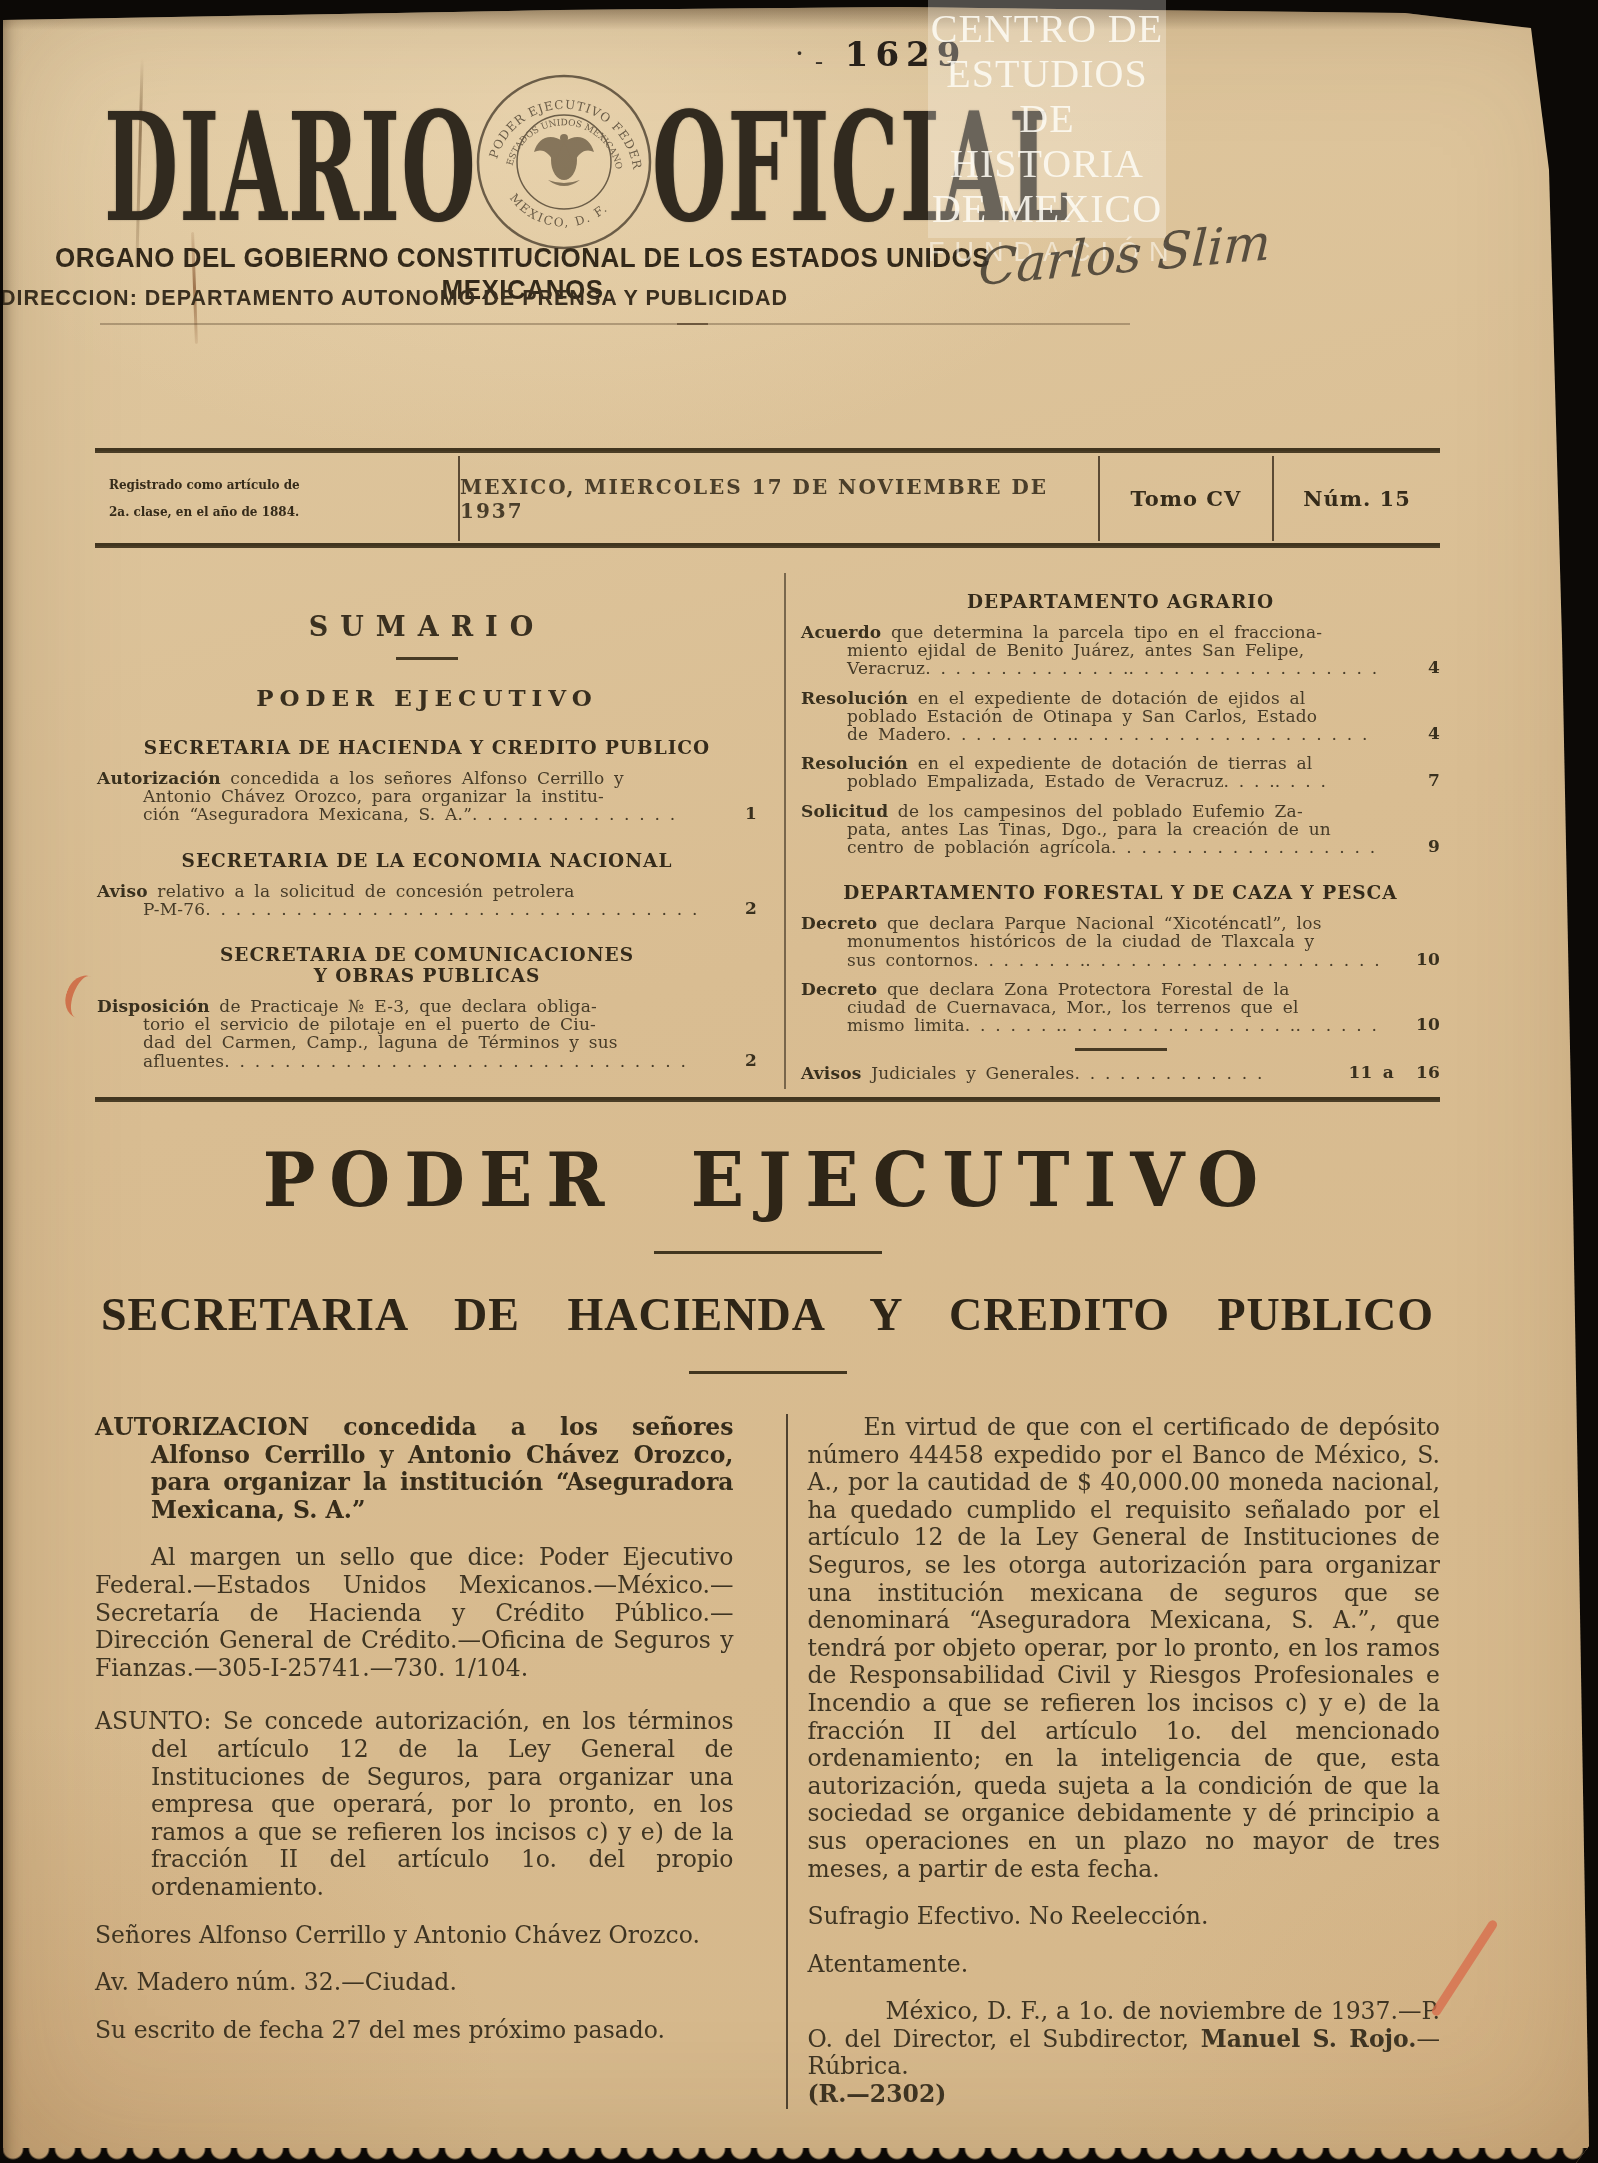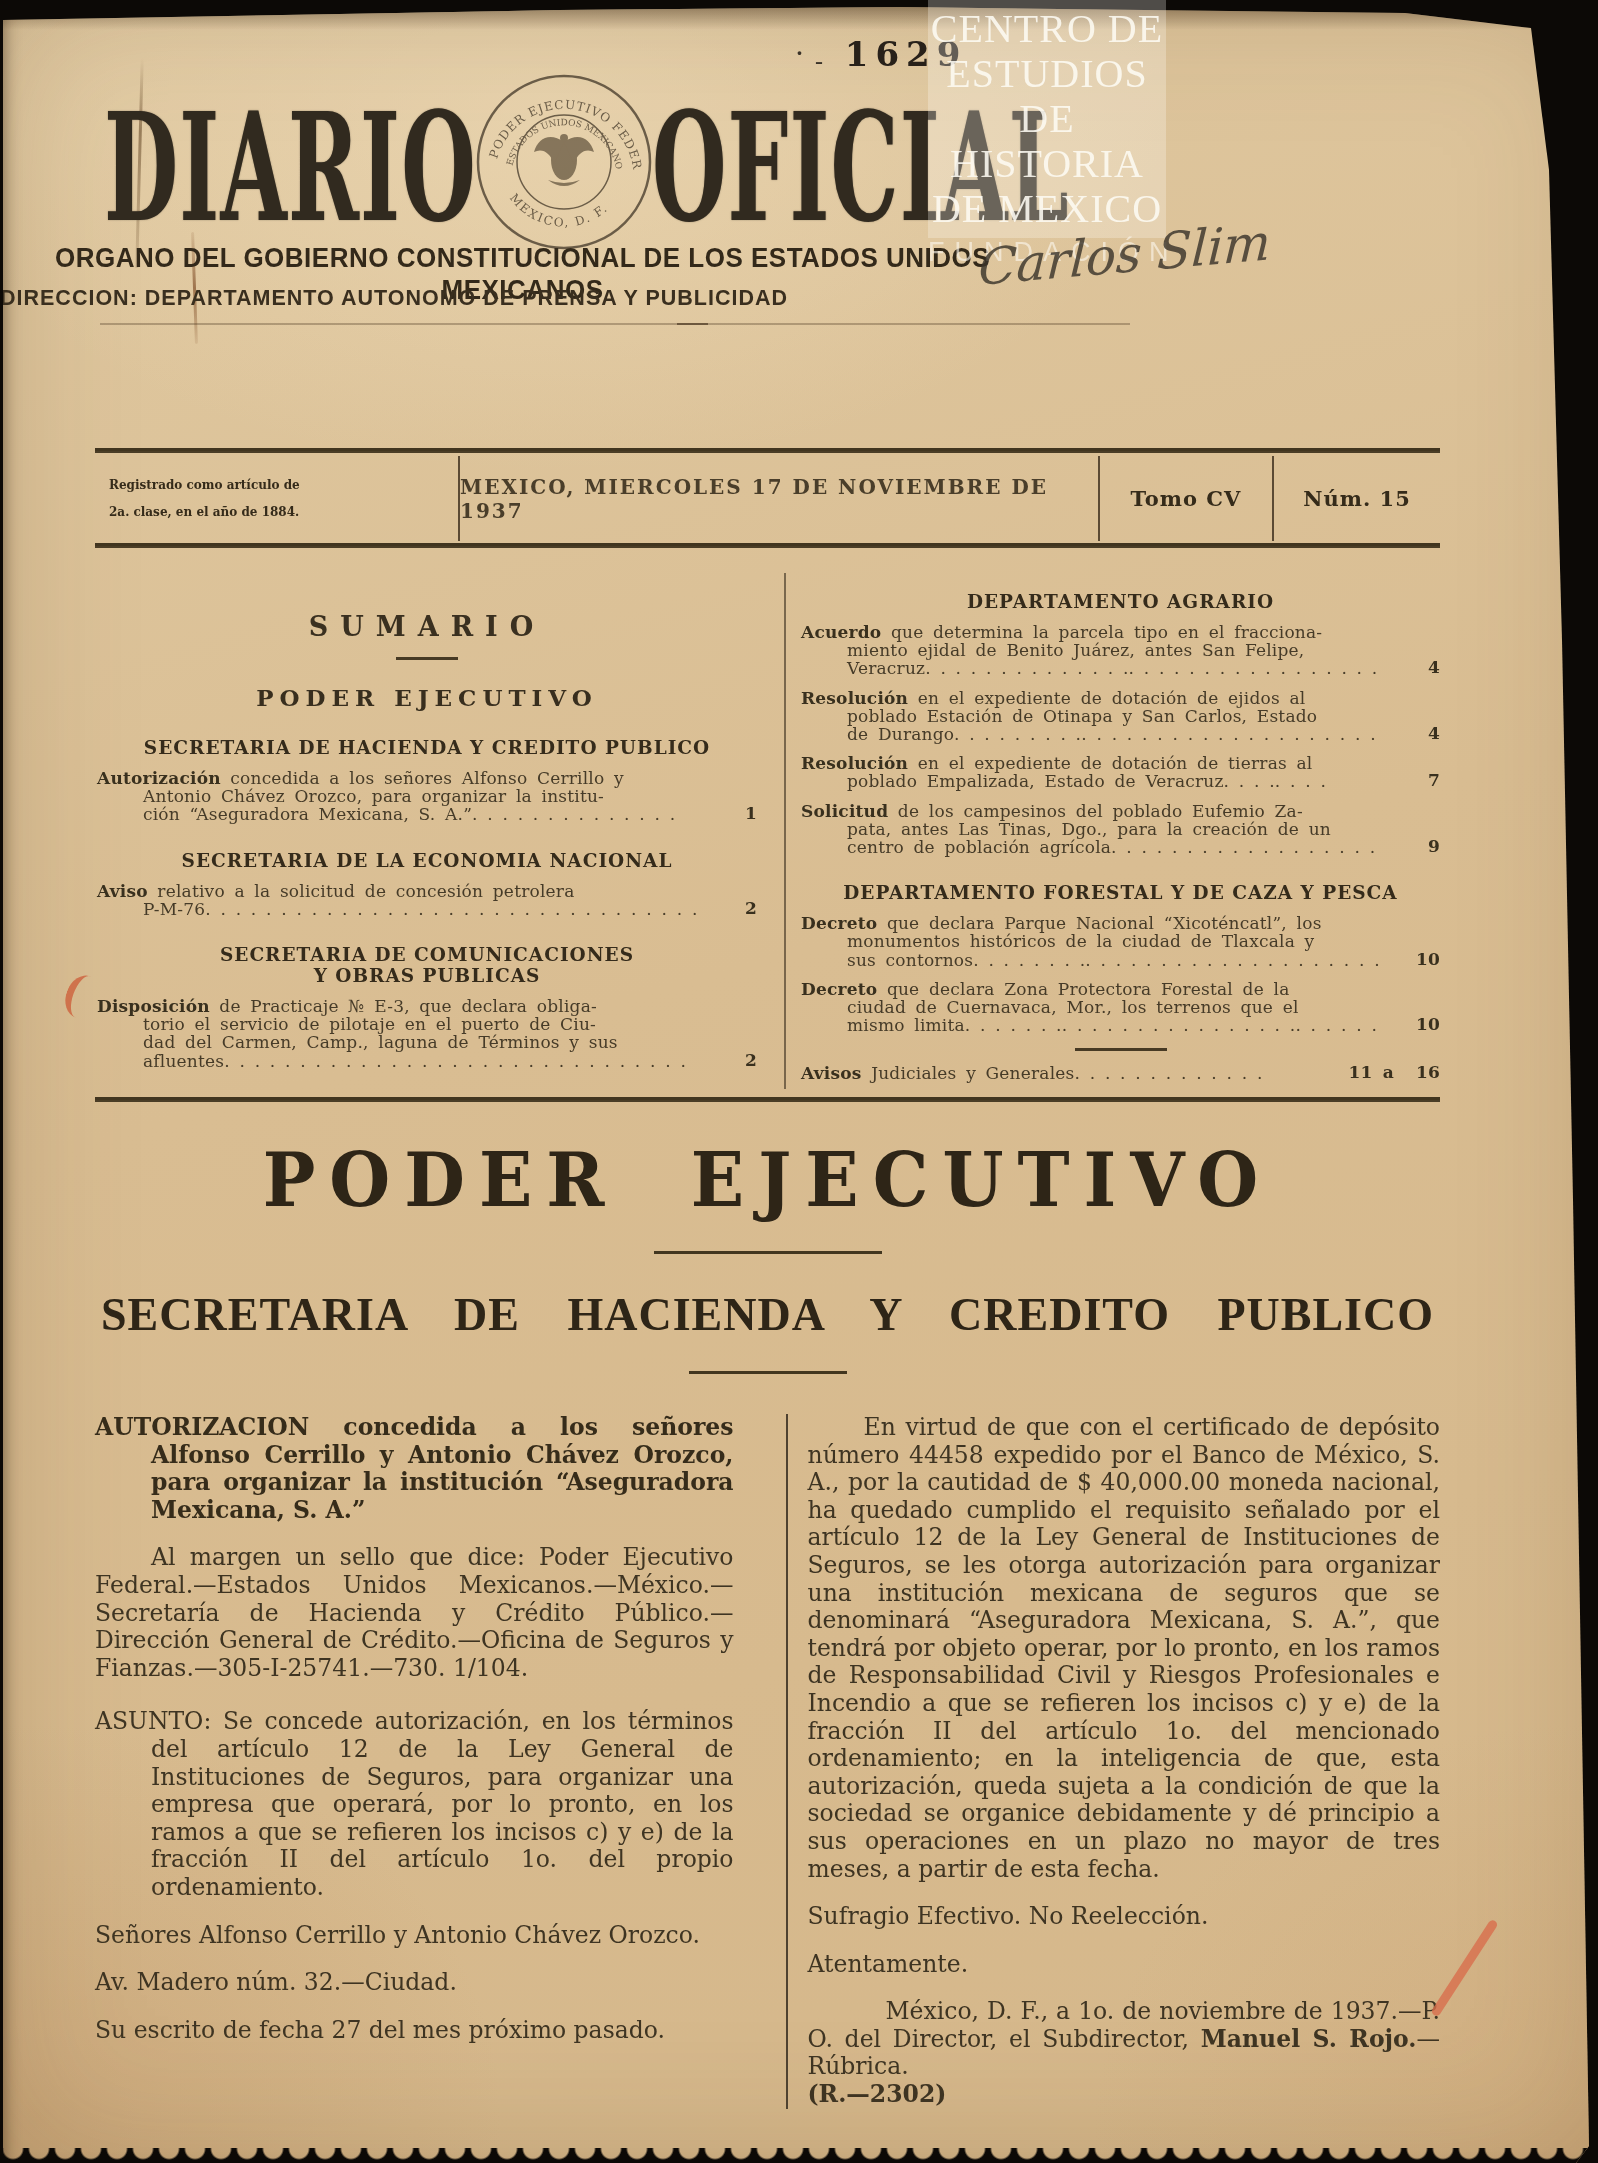--- a/index.html
+++ b/index.html
@@ -226,21 +226,21 @@
           <span class="toc-lead">Acuerdo</span>
           <span class="toc-text">que determina la parcela tipo en el fracciona-
 miento ejidal de Benito Juárez, antes San Felipe,
 Veracruz. . . . . . . . . . . . . .. . . . . . . . . . . . . . . . .</span>
           <span class="toc-page">4</span>
         </div>
         <div class="toc-entry">
           <span class="toc-lead">Resolución</span>
           <span class="toc-text">en el expediente de dotación de ejidos al
 poblado Estación de Otinapa y San Carlos, Estado
-de Durango. . . . . . . . .. . . . . . . . . . . . . . . . . . . .</span>
+de Madero. . . . . . . . .. . . . . . . . . . . . . . . . . . . .</span>
           <span class="toc-page">4</span>
         </div>
         <div class="toc-entry">
           <span class="toc-lead">Resolución</span>
           <span class="toc-text">en el expediente de dotación de tierras al
 poblado Empalizada, Estado de Veracruz. . . .. . . .</span>
           <span class="toc-page">7</span>
         </div>
         <div class="toc-entry">
           <span class="toc-lead">Solicitud</span>

